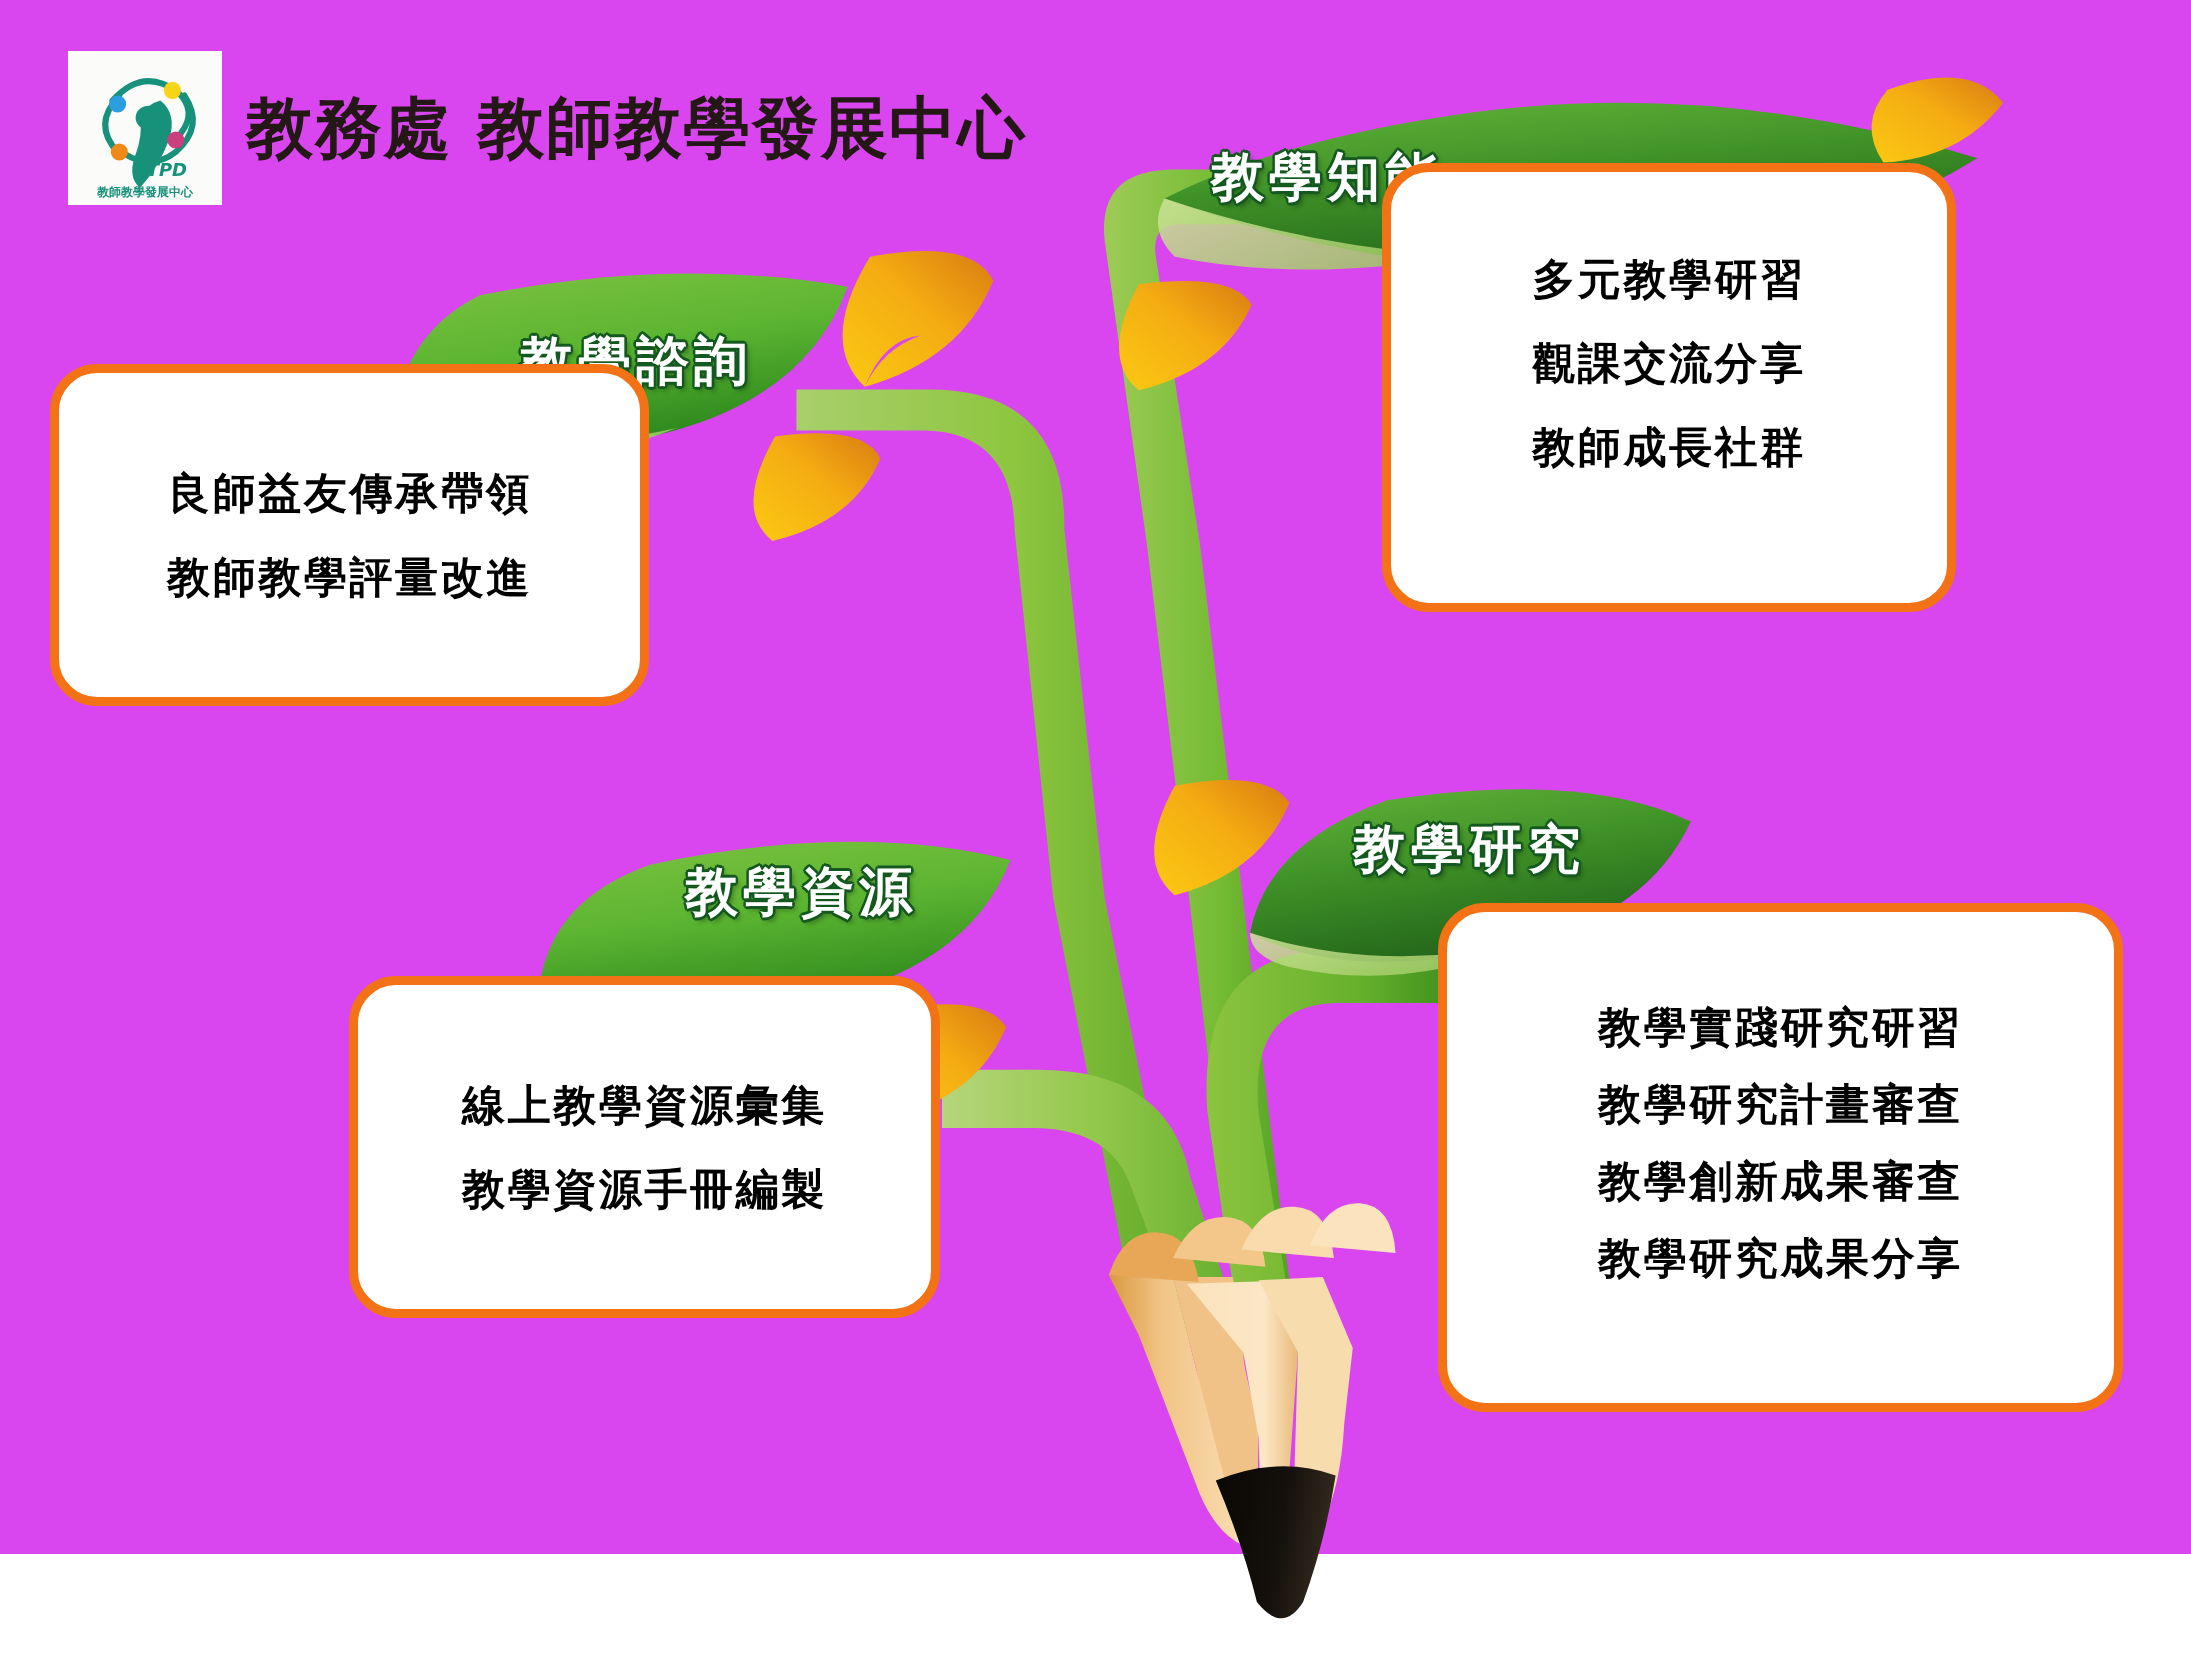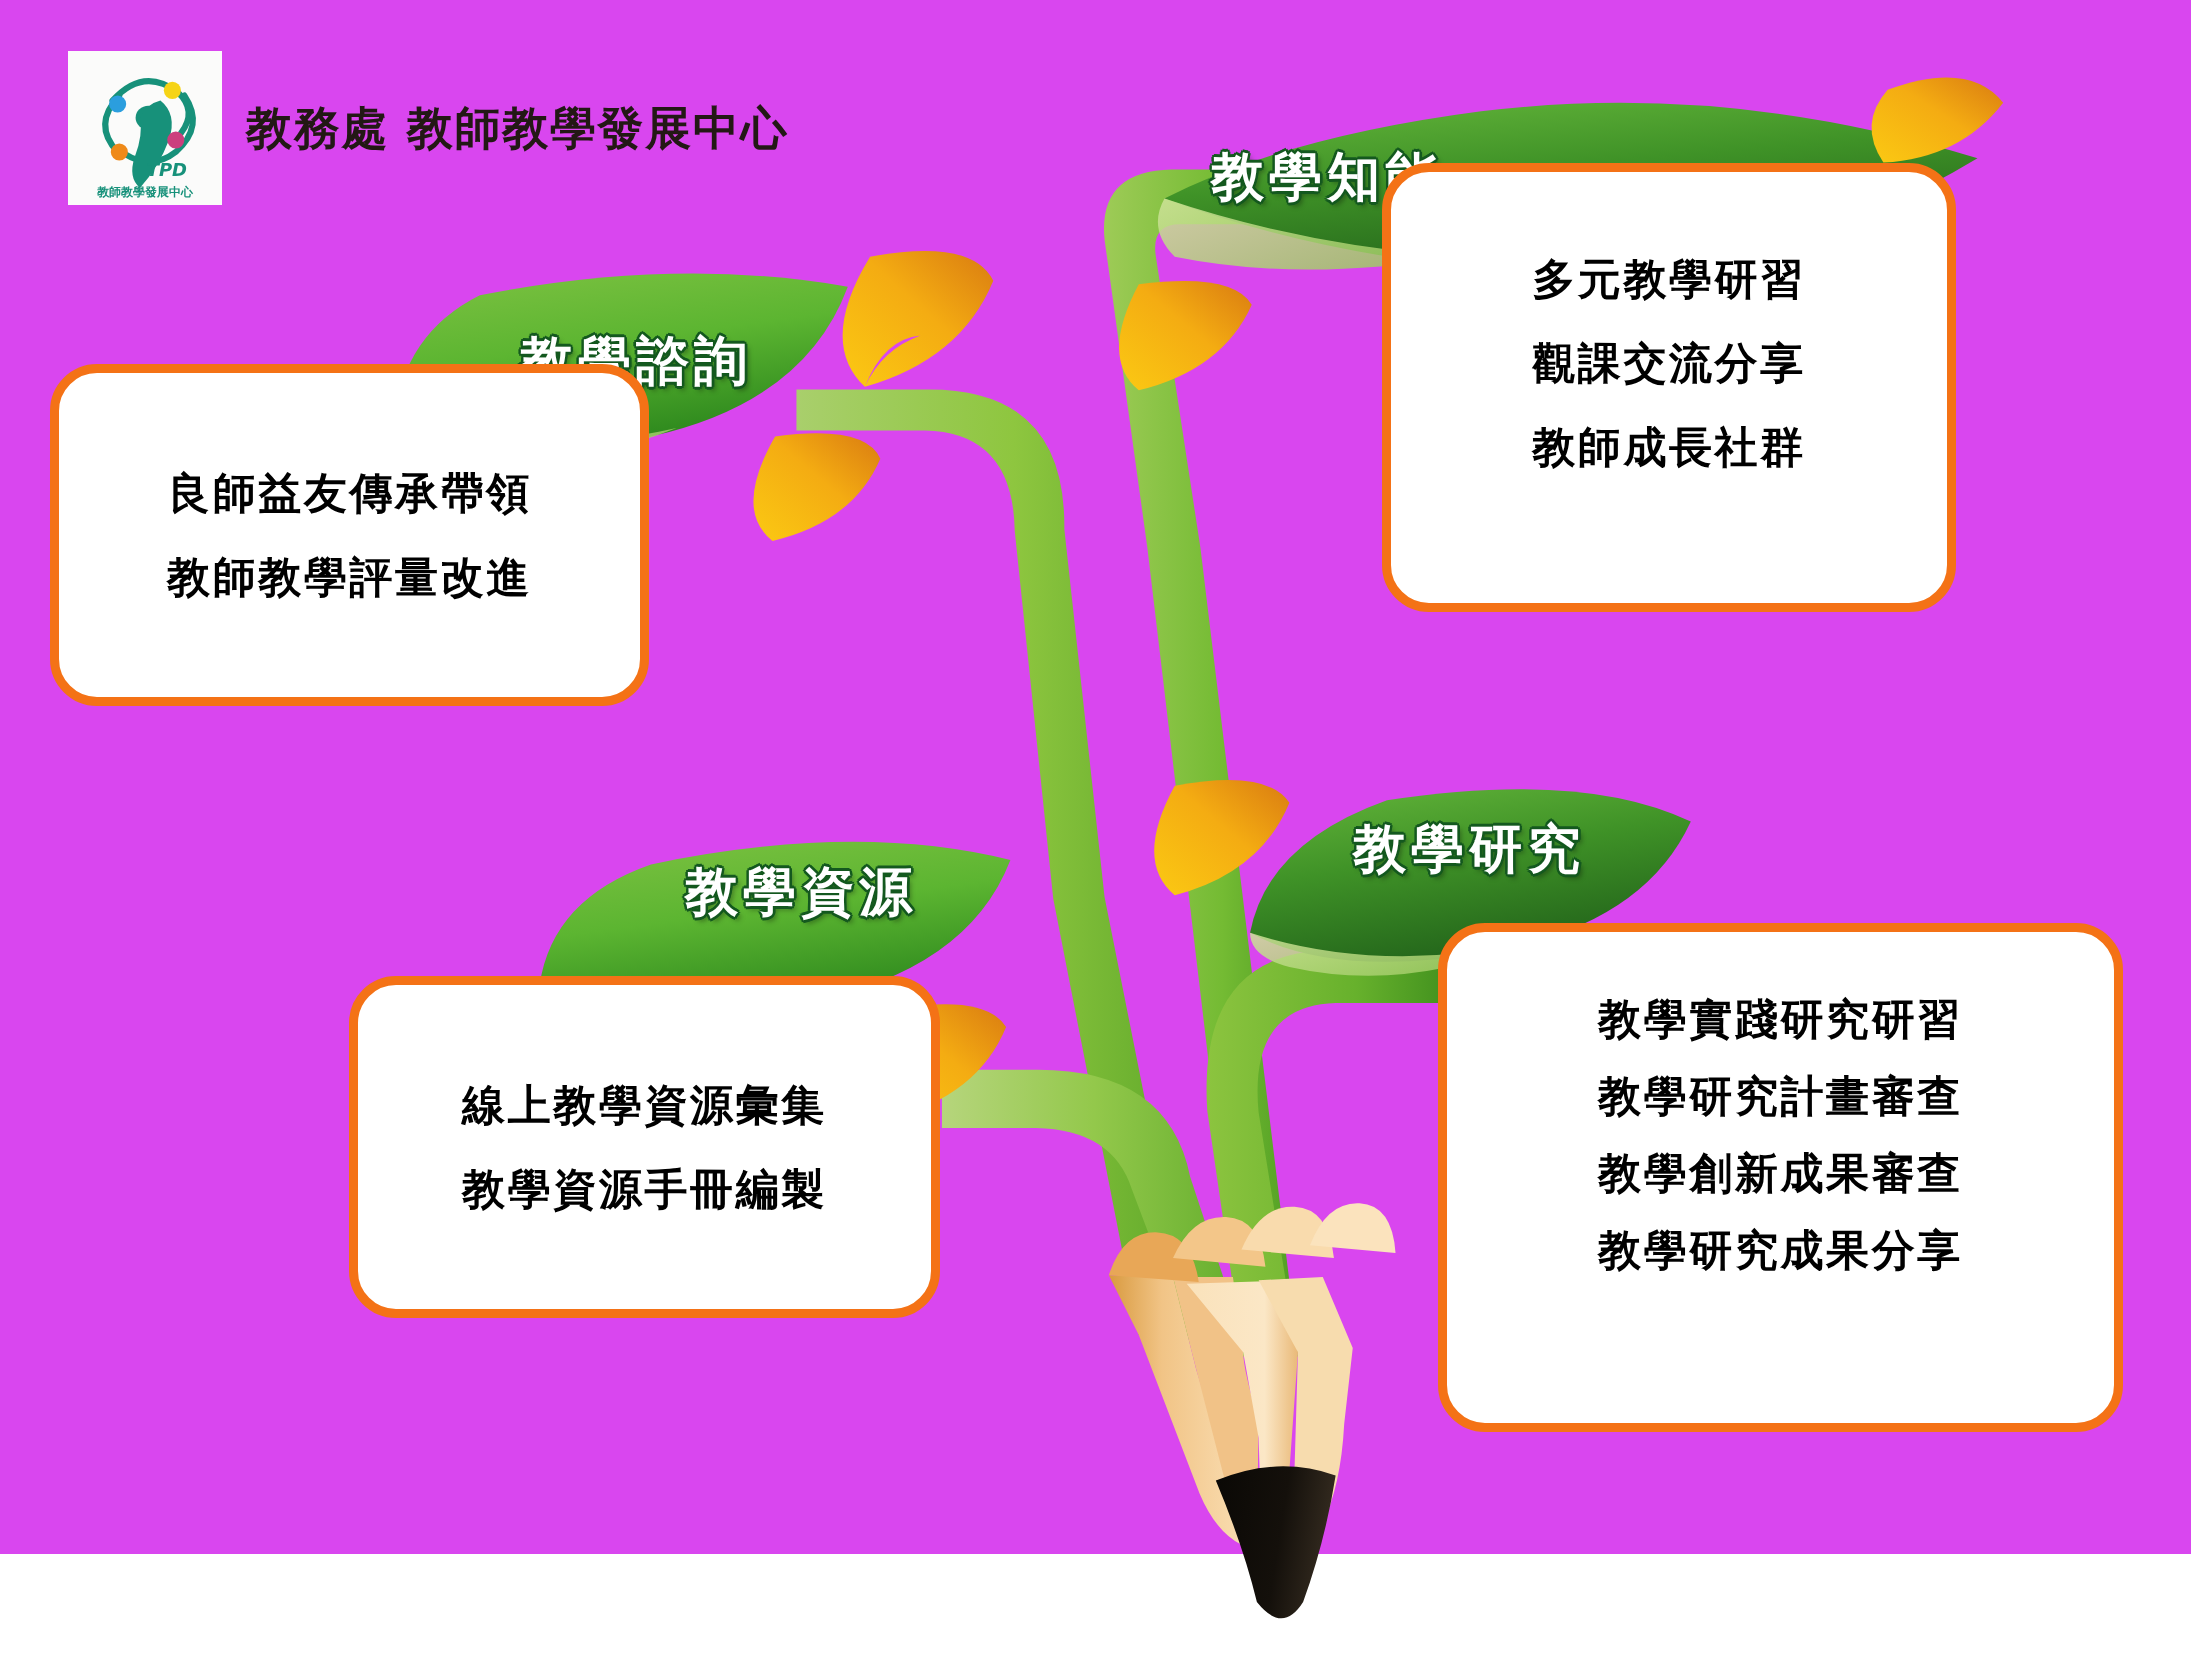--- a/index.html
+++ b/index.html
@@ -9,21 +9,21 @@
     font-family:"Liberation Sans","DejaVu Sans",sans-serif;
     overflow:hidden;
   }
   #stage{position:relative;width:2192px;height:1554px;background:#d946ef;}
 
   
   #header{position:absolute;left:68px;top:51px;display:flex;align-items:center;gap:24px;}
   #logo{width:154px;height:154px;position:relative;}
   #logo svg{display:block;}
   #title{
-    font-size:46px;font-weight:bold;color:#231815;
+    font-size:67px;font-weight:bold;color:#231815;
     letter-spacing:1.7px;white-space:nowrap;line-height:1;
     font-family:"DejaVu Sans","Liberation Sans",sans-serif;
   }
 
   
   #plant{position:absolute;left:0;top:0;width:2192px;height:1674px;pointer-events:none;}
 
   
   .leaf-label{
     position:absolute;
@@ -56,21 +56,21 @@
     letter-spacing:2.6px;white-space:nowrap;line-height:1;
     font-family:"DejaVu Sans","Liberation Sans",sans-serif;
   }
   #box-knowledge{left:1382px;top:163px;width:574px;height:449px;padding:0 0 0 0;align-items:center;gap:41px;}
   #box-consult{left:50px;top:364px;width:599px;height:342px;align-items:center;gap:41px;}
   #box-resource{left:349px;top:976px;width:591px;height:342px;align-items:center;gap:41px;}
   #box-research{left:1438px;top:903px;width:685px;height:509px;align-items:center;gap:34px;}
 
   
   #box-knowledge{justify-content:flex-start;padding-top:86px;}
-  #box-research{justify-content:flex-start;padding-top:66px;margin-top:20px;}
+  #box-research{justify-content:flex-start;padding-top:94px;}
   #box-consult{padding-top:0px;}
   #box-resource{padding-top:0px;}
 </style>
 </head>
 <body>
 
 <div id="stage">
 
   <svg id="plant" viewBox="0 0 2560 1956" xmlns="http://www.w3.org/2000/svg">
     <defs>

